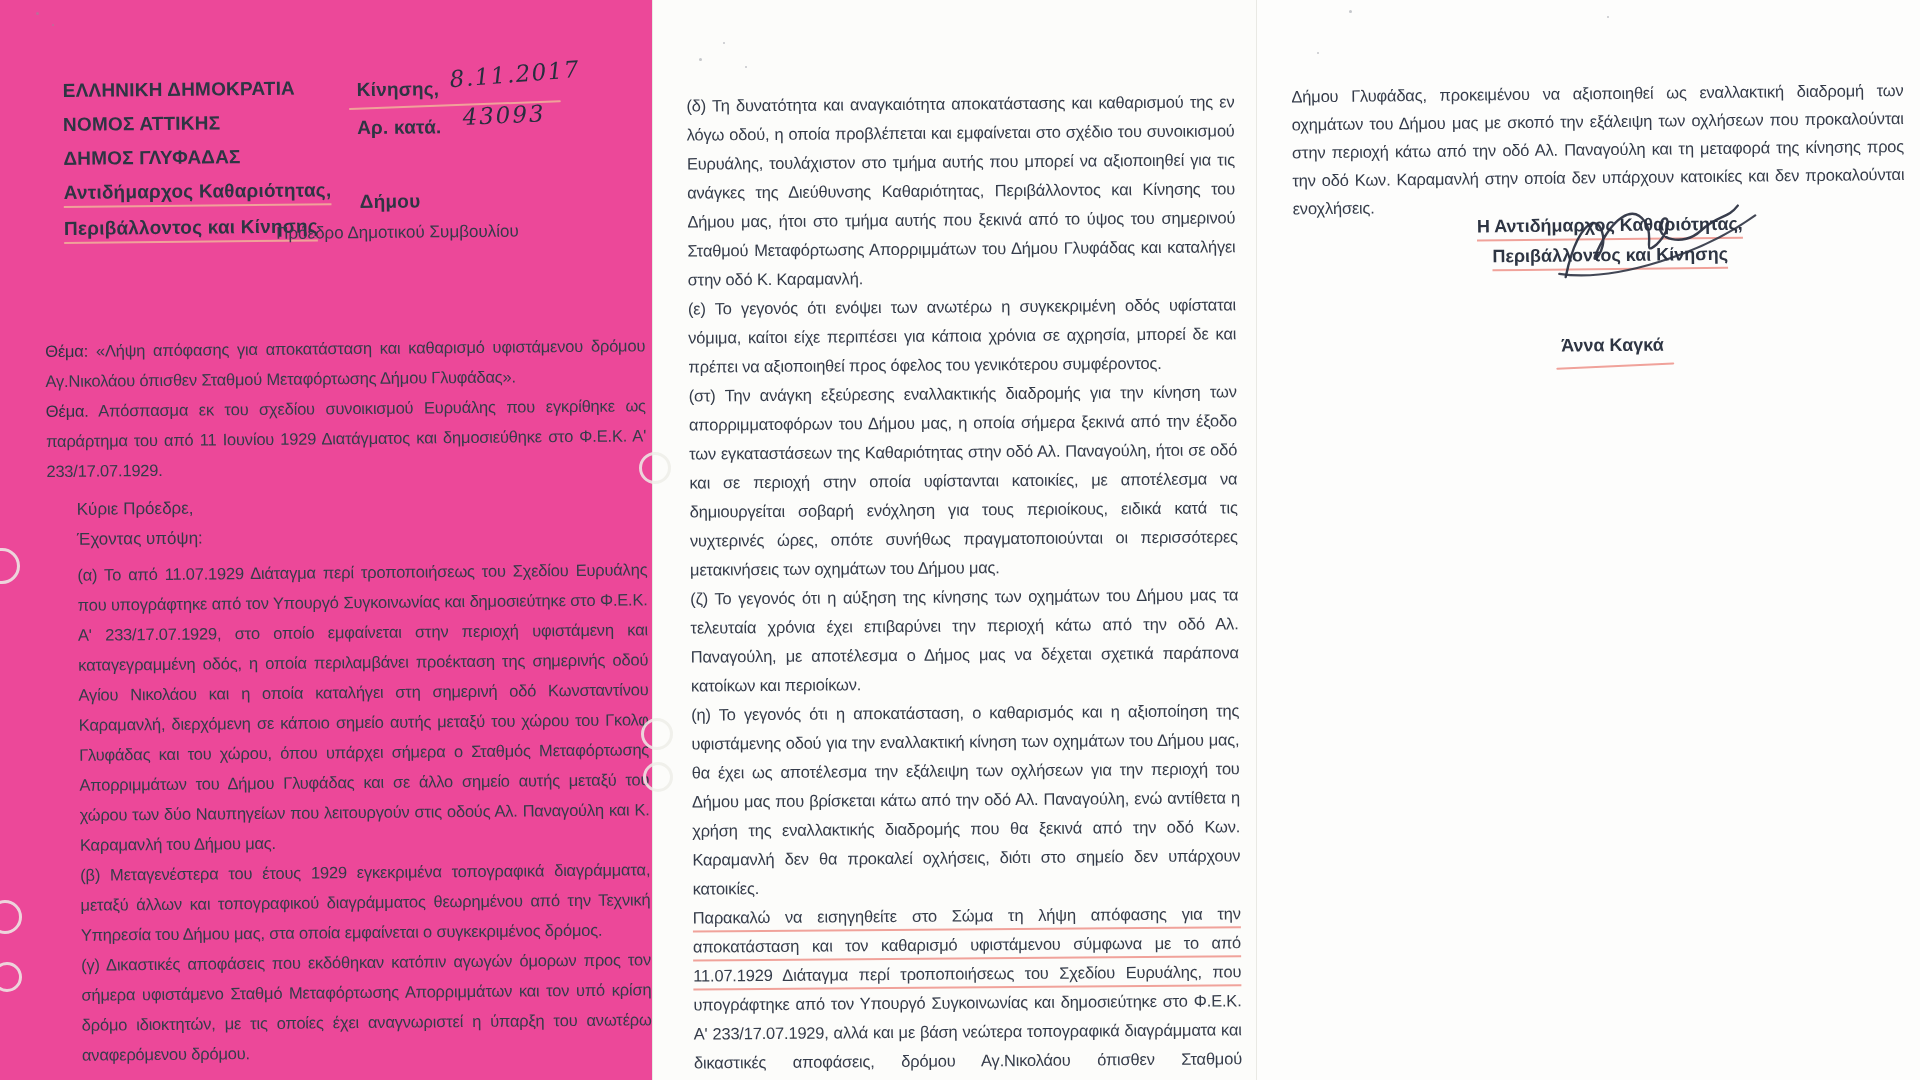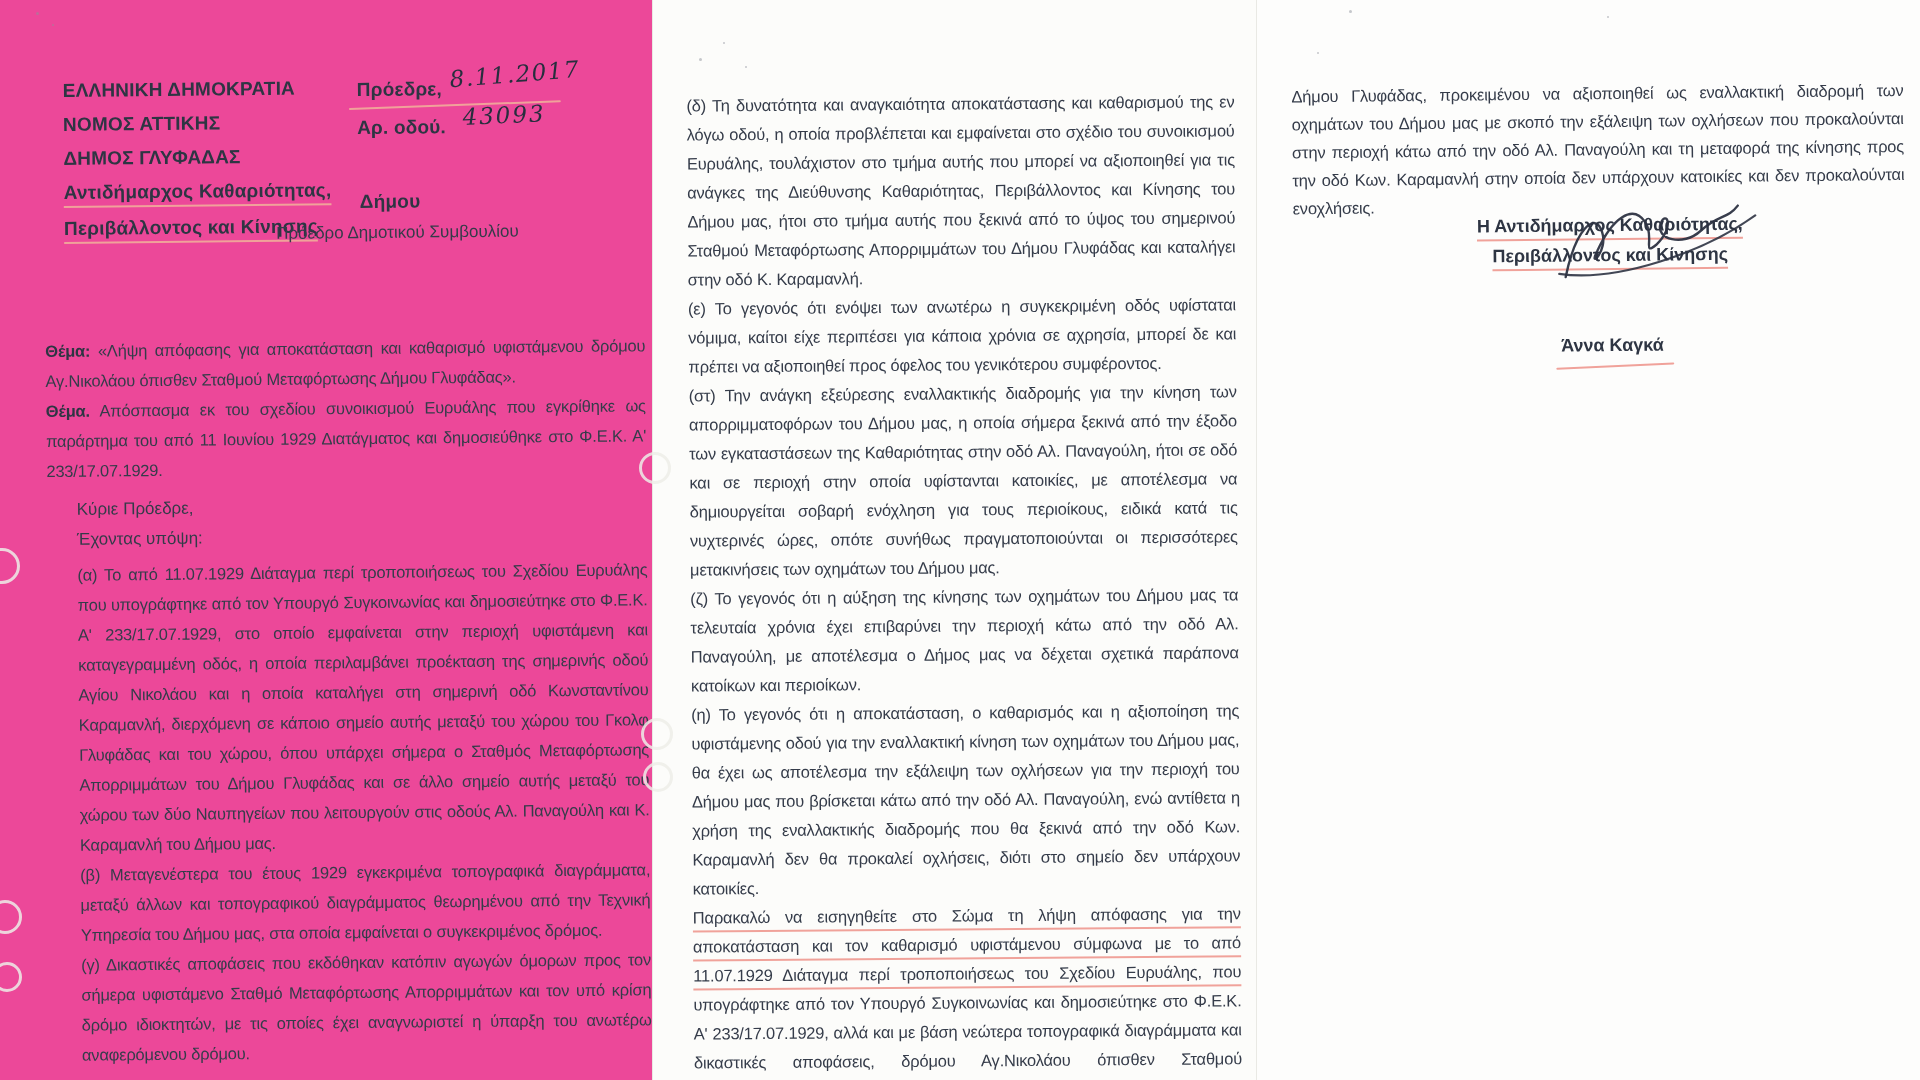--- a/index.html
+++ b/index.html
@@ -25,21 +25,21 @@
     text-decoration-thickness:2px;
     text-underline-offset:7px;
   }
   .body-p{
     margin:0;text-align:justify;font-size:16.5px;letter-spacing:-0.2px;
     color:#353c4a;
   }
   .p1lh .body-p{line-height:30px;}
   .p2lh .body-p{line-height:29px;}
   .p3lh .body-p{line-height:28px;}
-  .lbl{font-weight:bold;color:#2e3543;}
+  .lbl{font-weight:normal;color:#2e3543;}
   .hand{
     font-family:"DejaVu Serif","Liberation Serif",serif;
     font-style:italic;color:#272e3e;
   }
   .date-hand{font-size:23px;letter-spacing:1.5px;transform:rotate(-4deg);transform-origin:left bottom;}
   .num-hand{font-size:23px;letter-spacing:2px;transform:rotate(-2deg);transform-origin:left bottom;}
   .redbar{position:absolute;height:2px;background:#f0a29a;border-radius:1px;}
   .sigblock{position:absolute;text-align:center;font-weight:bold;font-size:18px;color:#2e3543;}
   .sigblock .sline{display:block;margin-bottom:9px;}
   .sig-name{position:absolute;font-weight:bold;font-size:18px;color:#2e3543;white-space:nowrap;}
@@ -54,24 +54,24 @@
 
   <div class="page page1">
     <div class="tilt p1lh">
 
       <div class="hline hdr" style="left:66px;top:78px;">ΕΛΛΗΝΙΚΗ ΔΗΜΟΚΡΑΤΙΑ</div>
       <div class="hline hdr" style="left:66px;top:112px;">ΝΟΜΟΣ ΑΤΤΙΚΗΣ</div>
       <div class="hline hdr" style="left:66px;top:146px;">ΔΗΜΟΣ ΓΛΥΦΑΔΑΣ</div>
       <div class="hline hdr" style="left:66px;top:180px;"><span class="ul-red">Αντιδήμαρχος Καθαριότητας,</span></div>
       <div class="hline hdr" style="left:66px;top:216px;"><span class="ul-red">Περιβάλλοντος και Κίνησης</span></div>
 
-      <div class="hline hdr" style="left:360px;top:80px;">Πρόεδρε,</div>
+      <div class="hline hdr" style="left:360px;top:80px;">Κίνησης,</div>
       <div class="hline hand date-hand" style="left:454px;top:68px;">8.11.2017</div>
       <div class="redbar" style="left:352px;top:106px;width:212px;transform:rotate(-1.6deg);"></div>
-      <div class="hline hdr" style="left:360px;top:118px;">Αρ. οδού.</div>
+      <div class="hline hdr" style="left:360px;top:118px;">Αρ. κατά.</div>
       <div class="hline hand num-hand" style="left:466px;top:106px;">43093</div>
 
       <div class="hline hdr" style="left:362px;top:192px;">Δήμου</div>
       <div class="hline" style="left:278px;top:224px;font-size:17px;">Πρόεδρο Δημοτικού Συμβουλίου</div>
 
       <div style="position:absolute;left:46px;top:334px;width:600px;">
         <p class="body-p"><b class="lbl">Θέμα:</b> <span>«Λήψη απόφασης για αποκατάσταση και καθαρισμό υφιστάμενου δρόμου Αγ.Νικολάου όπισθεν Σταθμού Μεταφόρτωσης Δήμου Γλυφάδας».</span></p>
         <p class="body-p"><b class="lbl">Θέμα.</b> <span>Απόσπασμα εκ του σχεδίου συνοικισμού Ευρυάλης που εγκρίθηκε ως παράρτημα του από 11 Ιουνίου 1929 Διατάγματος και δημοσιεύθηκε στο Φ.Ε.Κ. Α' 233/17.07.1929.</span></p>
       </div>
 

